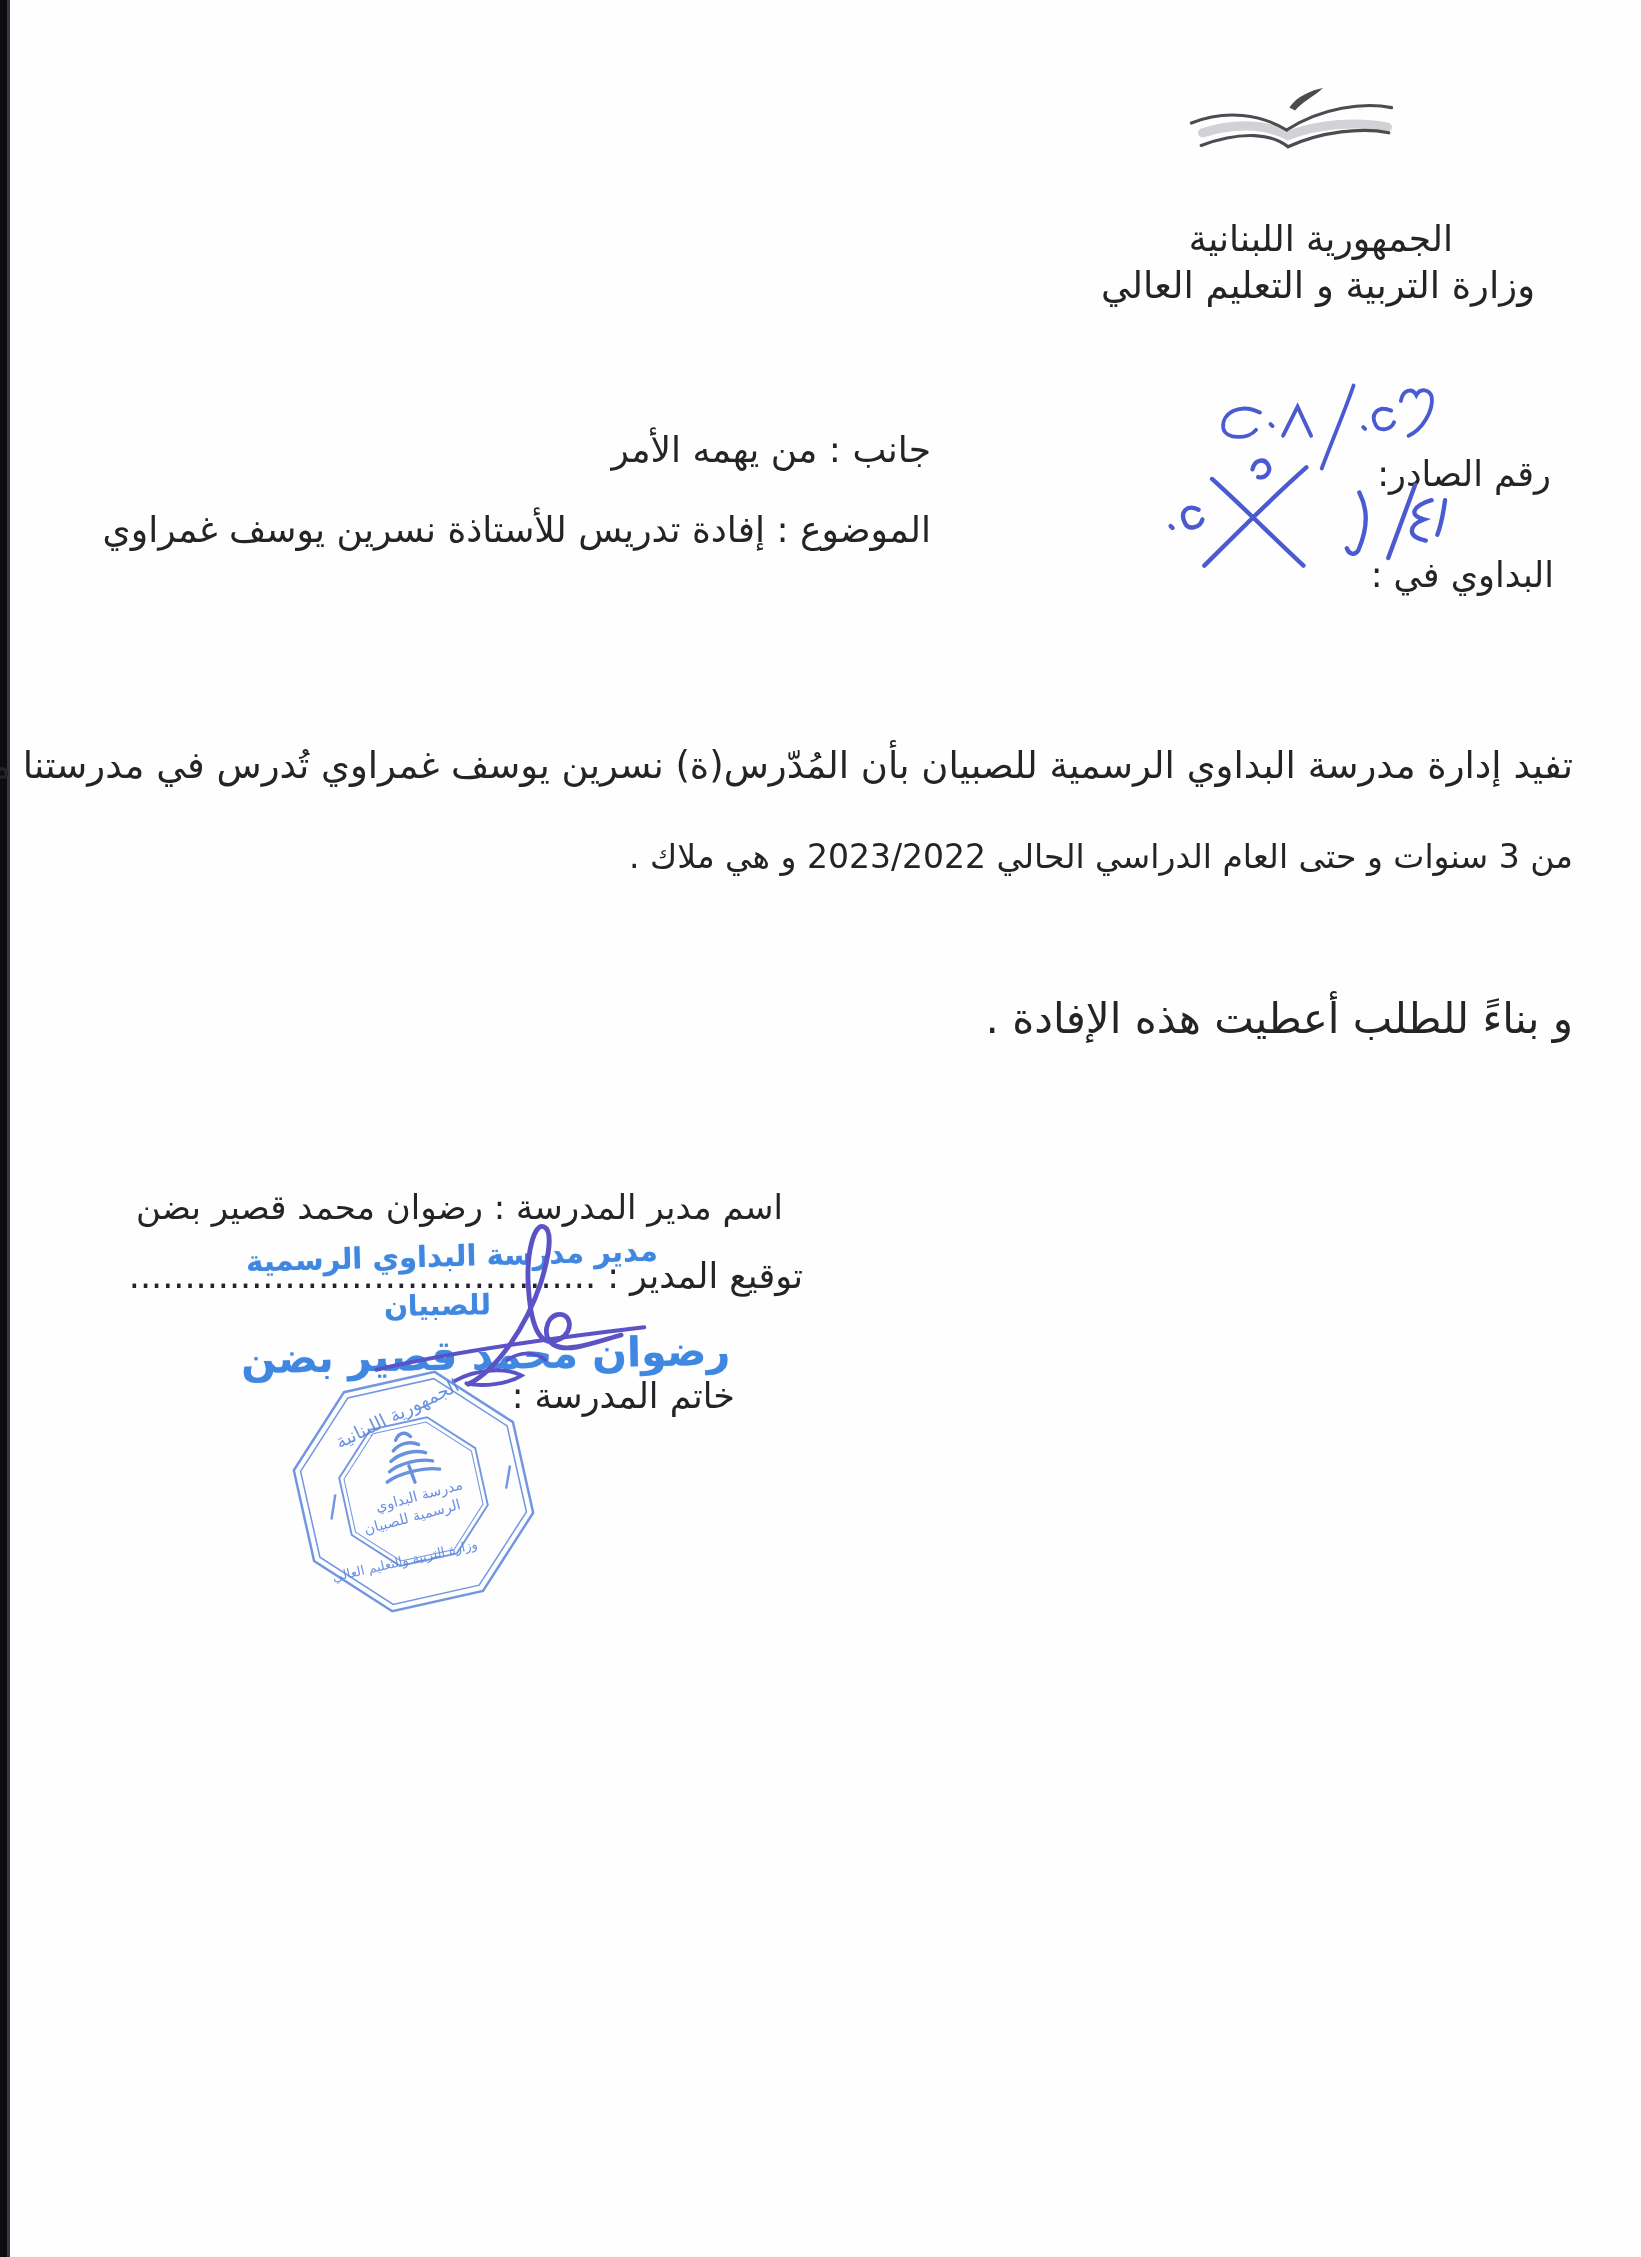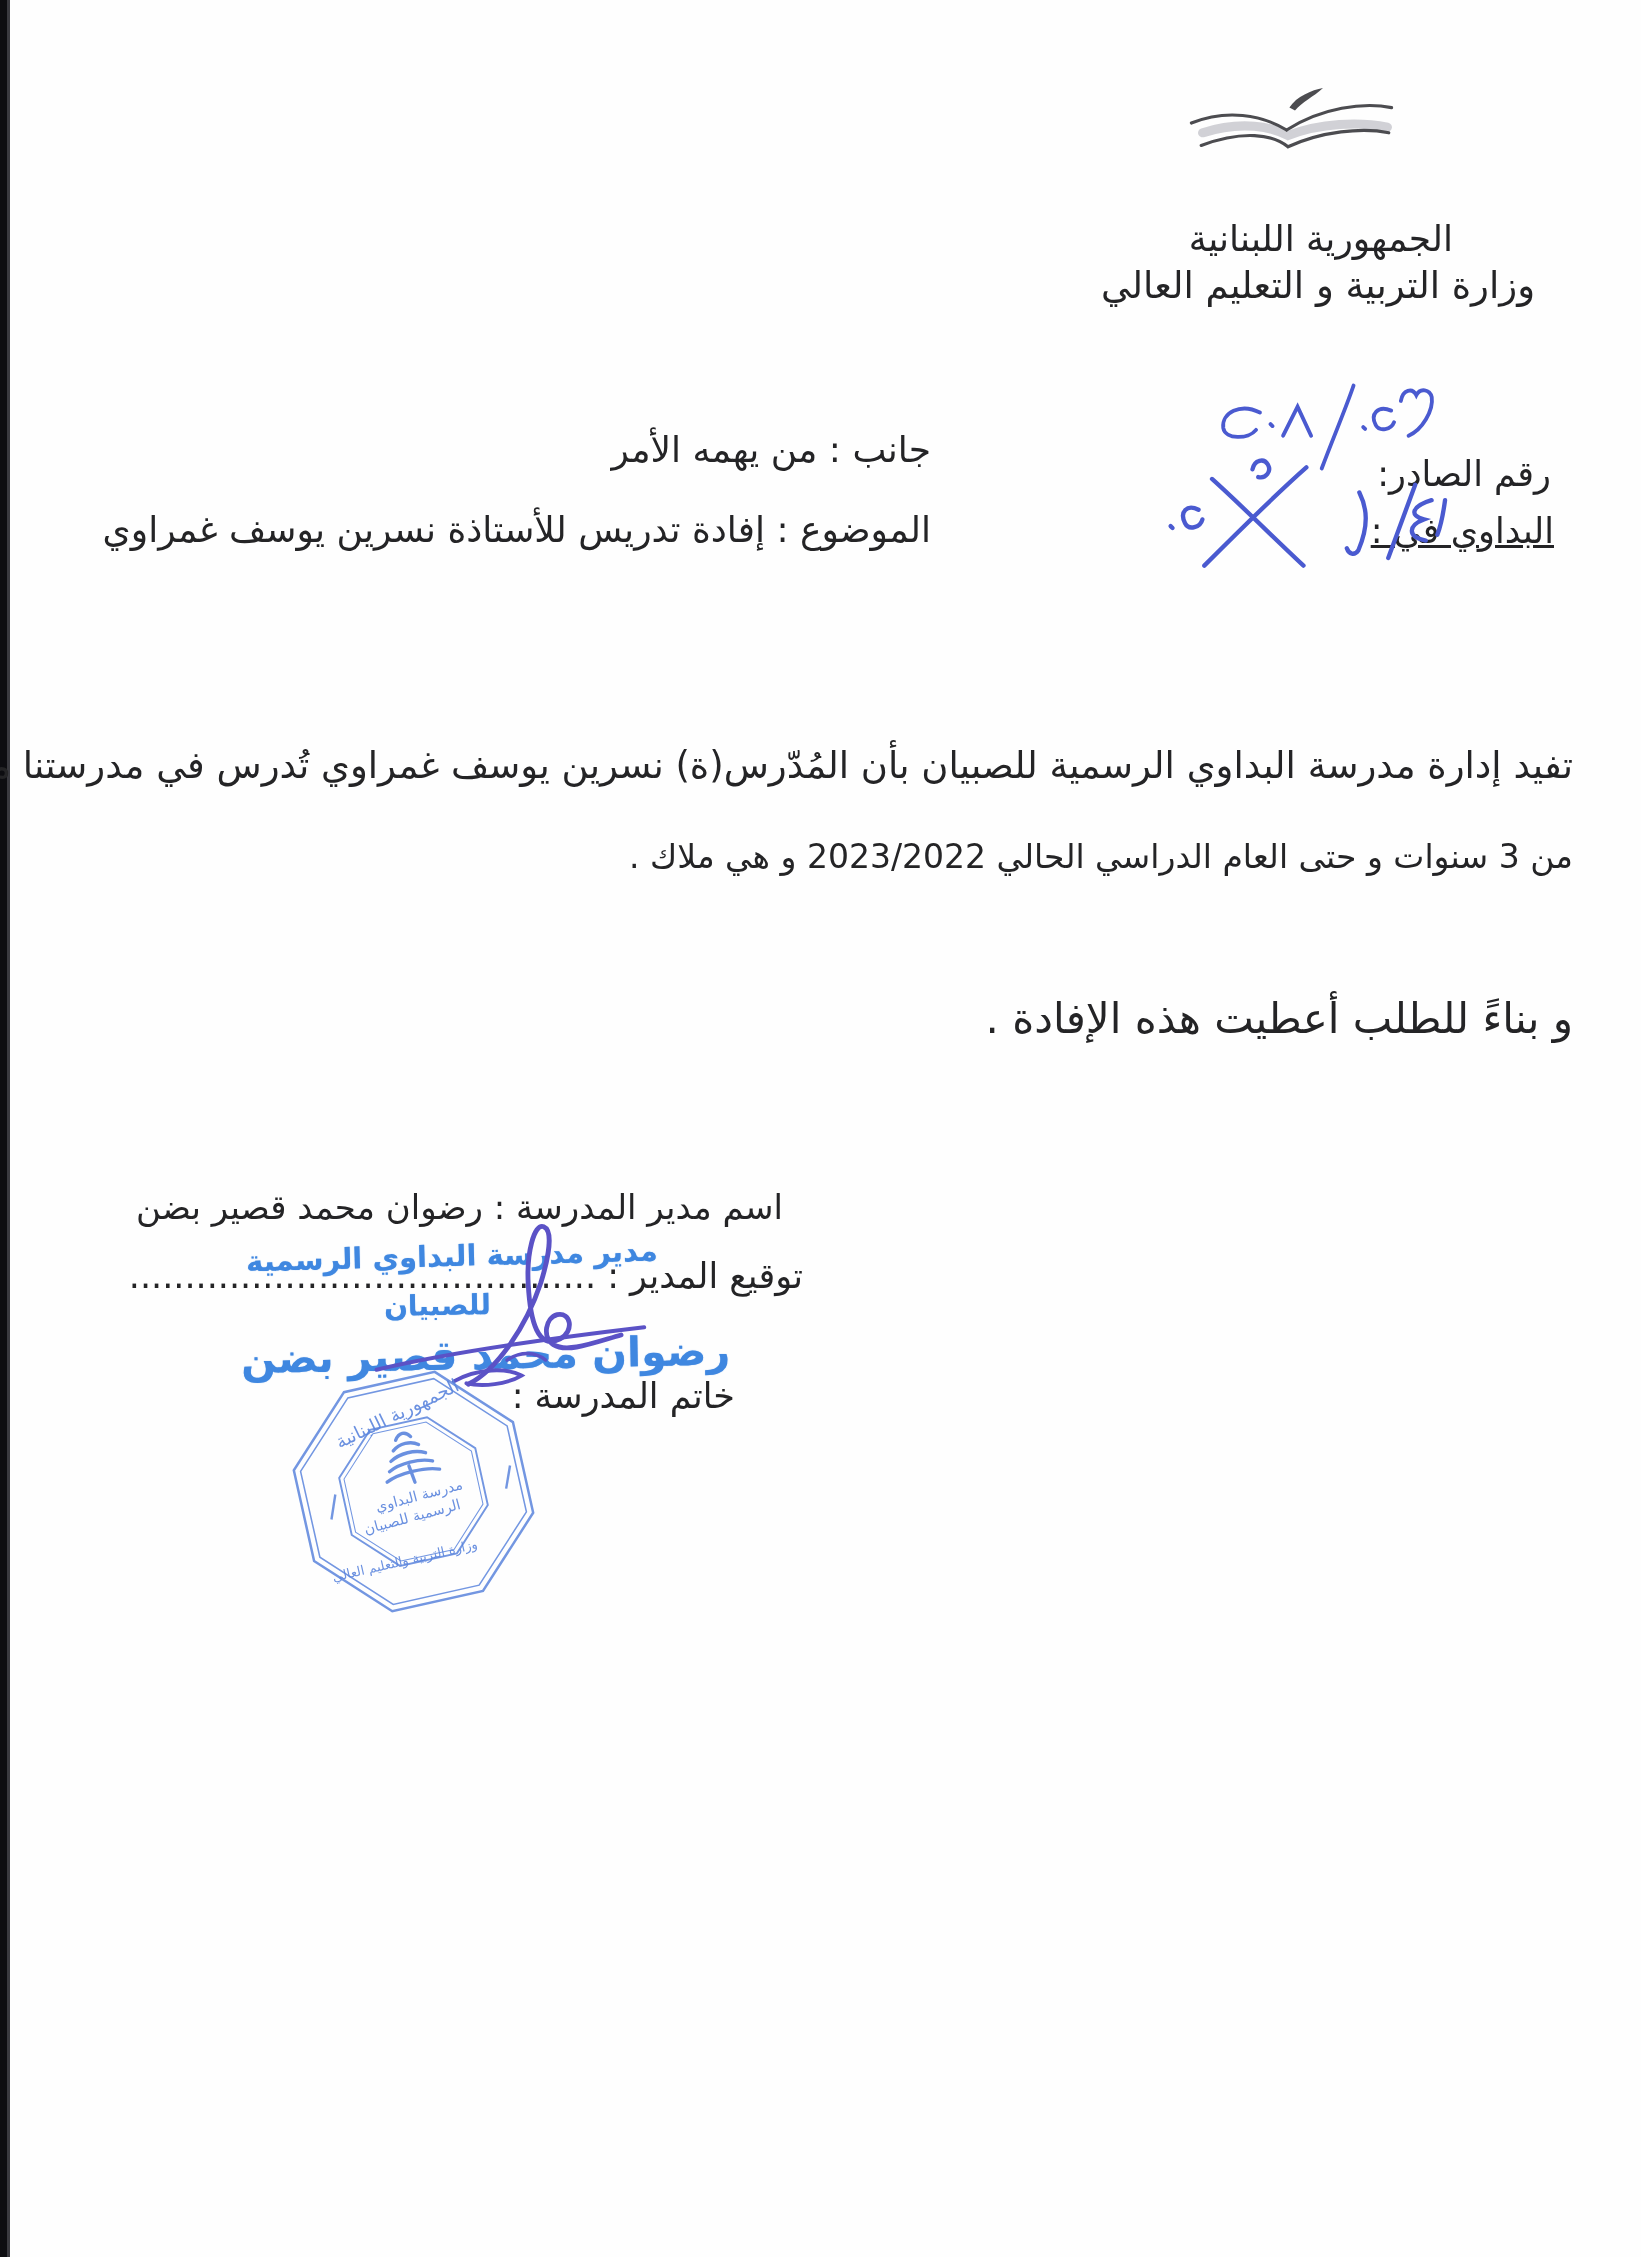--- a/index.html
+++ b/index.html
@@ -32,21 +32,21 @@
     <path d="M12,50 C62,30 112,38 148,60" fill="none" stroke="#4c4c50" stroke-width="4.5" stroke-linecap="round"></path>
     <path d="M148,60 C198,28 258,20 298,28" fill="none" stroke="#4c4c50" stroke-width="4.5" stroke-linecap="round"></path>
     <path d="M26,82 C86,60 128,66 150,84 C198,62 256,56 294,64" fill="none" stroke="#4c4c50" stroke-width="4.5" stroke-linecap="round"></path>
     <path d="M152,28 C162,12 184,3 200,0 C186,13 170,20 160,32 Z" fill="#4c4c50"></path>
   </svg>
 
   <div class="abs line ink" style="right:188px;top:216px;font-size:36px;">الجمهورية اللبنانية</div>
   <div class="abs line ink" style="right:106px;top:263px;font-size:37px;">وزارة التربية و التعليم العالي</div>
 
   <div class="abs line ink" style="right:90px;top:422px;font-size:35px;margin-top:31px;">رقم الصادر:</div>
-  <div class="abs line ink" style="right:87px;top:510px;font-size:35px;text-decoration:underline;">البداوي في :</div>
+  <div class="abs line ink" style="right:87px;top:554px;font-size:35px;">البداوي في :</div>
 
   <svg class="abs" style="left:1202px;top:372px" width="251" height="111" viewBox="0 0 260 115" aria-label="٥٠٨/٢٣">
     <g fill="none" stroke="#4a5ad0" stroke-width="4" stroke-linecap="round">
       <path d="M60,42 C40,32 20,42 22,58 C24,70 48,70 56,60"></path>
       <path d="M71,54 L73,56"></path>
       <path d="M84,66 L99,36 L113,66"></path>
       <path d="M124,100 C136,68 150,35 157,14"></path>
       <path d="M167,57 L169,59"></path>
       <path d="M196,40 C182,34 174,44 180,55 C184,62 196,60 199,52"></path>
       <path d="M206,30 C208,18 218,16 222,24 C226,16 236,18 238,26 C240,40 228,60 214,66"></path>

